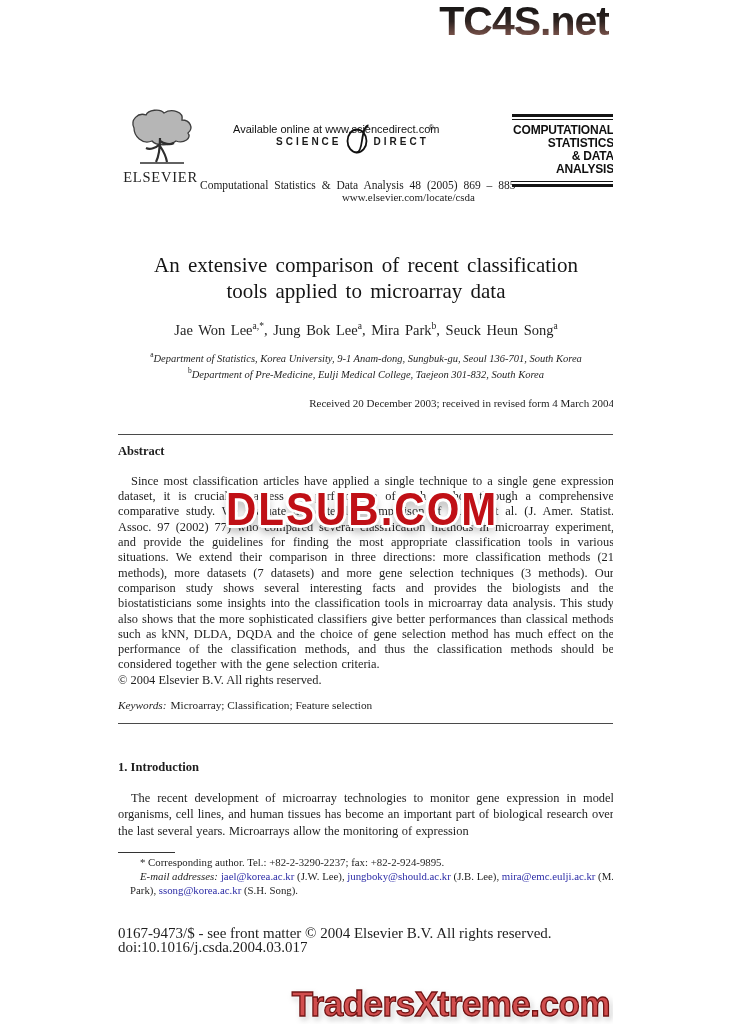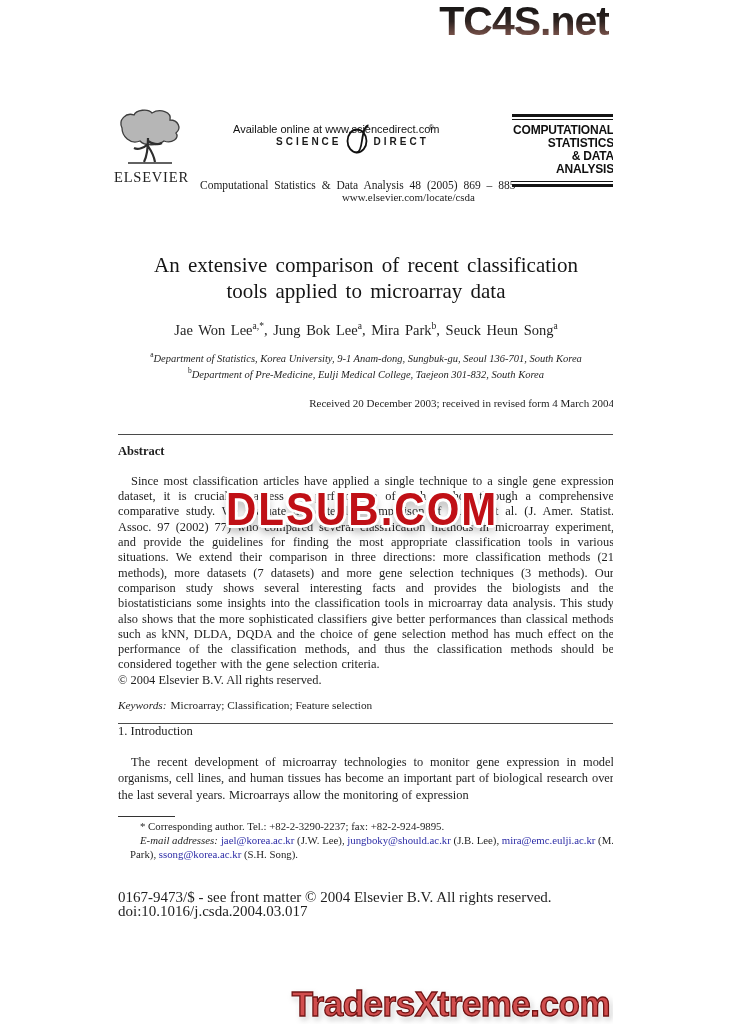--- a/index.html
+++ b/index.html
@@ -28,21 +28,21 @@
   }
   .wm-traders {
     position:absolute; right:3px; bottom:0;
     font-family:"Liberation Sans", sans-serif; font-weight:700;
     font-size:35px; letter-spacing:-0.5px; color:#d14e4e;
     -webkit-text-stroke:1.3px #6e1212;
     text-shadow: 0 0 3px #fff, 0 0 5px #fff, 0 0 8px #fff, 2px 3px 6px rgba(0,0,0,.35);
   }
 
   
-  .elsevier { position:absolute; left:114px; top:108px; width:84px; text-align:left; }
+  .elsevier { position:absolute; left:114px; top:108px; width:84px; text-align:right; }
   .elsevier-word { font-size:14.5px; letter-spacing:.8px; color:#222; margin-top:1px; }
   .available { position:absolute; left:233px; top:123px; width:244px; 
     font-family:"Liberation Sans", sans-serif; font-size:11px; color:#111; }
   .sd-logo { position:absolute; left:233px; top:124px; width:244px; text-align:center; }
   .sd-word { font-family:"Liberation Sans", sans-serif; font-weight:700; font-size:10px;
     letter-spacing:3px; color:#1a1a1a; vertical-align:middle; }
   .sd-d { display:inline-block; vertical-align:middle; margin:0 3px; }
   .sd-reg { font-family:"Liberation Sans", sans-serif; font-size:7px; vertical-align:top; color:#1a1a1a; }
   .journal-citation { position:absolute; left:200px; top:179px; font-size:11.5px;
     word-spacing:3px; color:#1c1c1c; }
@@ -63,21 +63,21 @@
   .affils sup { font-size:7.5px; font-style:normal; }
   .received { margin-top:16px; text-align:right; font-size:11px; }
   .rule { margin-top:25px; border-top:1px solid #4a4a4a; height:0; }
   .rule2 { margin-top:12px; border-top:1px solid #4a4a4a; height:0; }
   .abs-head { margin-top:9px; font-weight:700; font-size:12.5px; }
   .abs-text { margin:15px 0 0; font-size:12.4px; line-height:15.3px; text-align:justify;
     text-indent:13px; word-spacing:1px; }
   .abs-copy { font-size:12.4px; line-height:15.3px; }
   .keywords { margin-top:11px; font-size:11.3px; }
   .kw-label { font-style:italic; margin-right:4px; }
-  .sec-head { font-size:12.6px; font-weight:400; }
+  .sec-head { margin-top:36px; font-size:12.6px; font-weight:700; }
   .body-text { margin:15px 0 0; font-size:12.4px; line-height:16.5px; text-align:justify;
     text-indent:13px; word-spacing:.5px; }
   .fn-rule { margin-top:13px; width:57px; border-top:1px solid #333; height:0; }
   .footnote { margin-top:3px; font-size:10.8px; line-height:13.8px;margin-left:12px; }
   .fn-line { text-indent:10px; }
   .fn-emails { text-indent:10px; }
   .fn-label { font-style:italic; margin-right:3px; }
   .email { color:#2b2ba6; text-decoration:none; cursor:pointer; }
   .pubinfo { margin-top:28px; font-size:15px; line-height:14px; }
 </style>

